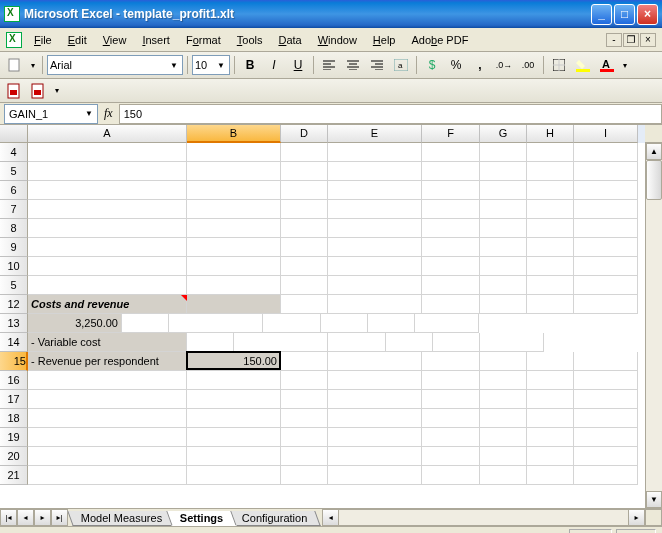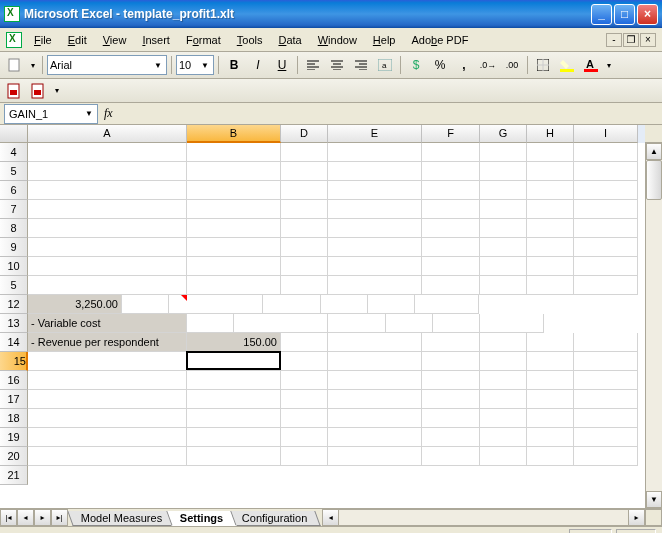--- a/index.html
+++ b/index.html
@@ -116,21 +116,21 @@
 </div>
 
 <div class="toolbar">
   <div class="tbtn">
       <svg width="14" height="14">
         <rect x="1" y="1" width="10" height="12" fill="#fff" stroke="#888"></rect>
       </svg>
     </div>
   <div class="tbtn" style="width:10px;font-size:8px">▾</div>
   <div class="tsep"></div>
-  <div class="tcombo" style="width:120px">
+  <div class="tcombo" style="width:136px">
       <span>Arial</span>
       <span class="dd">▼</span>
     </div>
   <div class="tsep"></div>
   <div class="tcombo" style="width:38px">
       <span>10</span>
       <span class="dd">▼</span>
     </div>
   <div class="tsep"></div>
   <div class="tbtn">
@@ -219,20 +219,23 @@
     </div>
   <div class="tbtn" style="width:10px;font-size:8px">▾</div>
 </div>
 
 <div class="fbar">
   <div class="namebox">
       <span>GAIN_1</span>
       <span class="dd">▼</span>
     </div>
   <div class="fx-label">fx</div>
+  <div class="fvalue">
+      <span>150</span>
+    </div>
 </div>
 
 <div class="grid-wrap">
   <div class="colheaders">
     <div class="corner"></div>
     <div id="colheaders-inner" style="display:flex;flex:1">
         <div class="colh" style="width: 159px;">A</div>
         <div class="colh sel" style="width: 94px;">B</div>
         <div class="colh" style="width: 47px;">D</div>
         <div class="colh" style="width: 94px;">E</div>
@@ -339,20 +342,30 @@
           <div class="cell" style="width: 159px;"></div>
           <div class="cell right" style="width: 94px;"></div>
           <div class="cell" style="width: 47px;"></div>
           <div class="cell" style="width: 94px;"></div>
           <div class="cell" style="width: 58px;"></div>
           <div class="cell" style="width: 47px;"></div>
           <div class="cell" style="width: 47px;"></div>
           <div class="cell" style="width: 64px;"></div>
         </div>
         <div class="row">
+          <div class="cell shaded boldit" style="width: 159px;">Costs and revenue</div>
+          <div class="cell shaded right" style="width: 94px;"></div>
+          <div class="cell" style="width: 47px;"></div>
+          <div class="cell" style="width: 94px;"></div>
+          <div class="cell" style="width: 58px;"></div>
+          <div class="cell" style="width: 47px;"></div>
+          <div class="cell" style="width: 47px;"></div>
+          <div class="cell" style="width: 64px;"></div>
+        </div>
+        <div class="row">
           <div class="cell shaded right" style="width: 94px;">3,250.00</div>
           <div class="cell" style="width: 47px;"></div>
           <div class="cell" style="width: 94px;"></div>
           <div class="cell" style="width: 58px;"></div>
           <div class="cell" style="width: 47px;"></div>
           <div class="cell" style="width: 47px;"></div>
           <div class="cell" style="width: 64px;"></div>
         </div>
         <div class="row">
           <div class="cell shaded" style="width: 159px;">- Variable cost</div>

